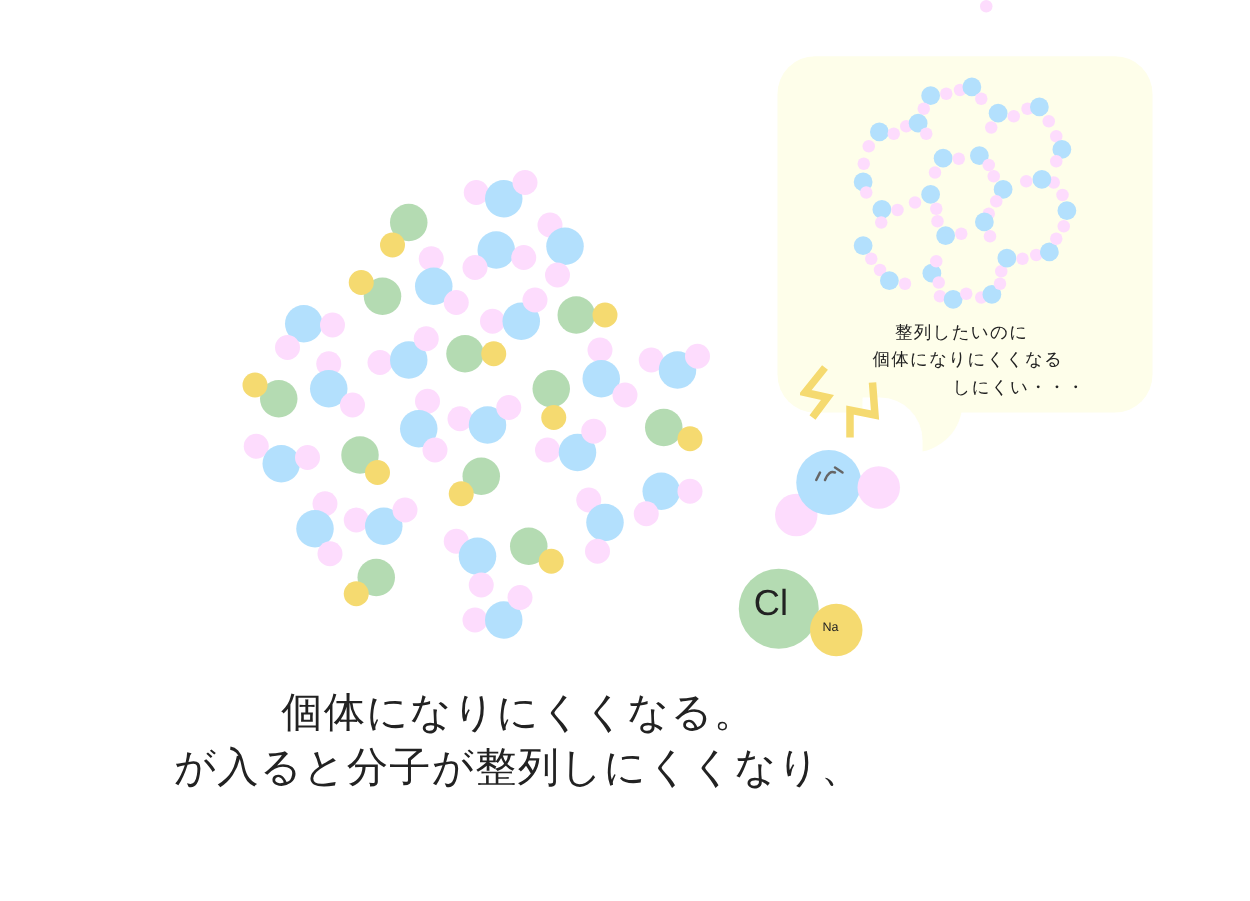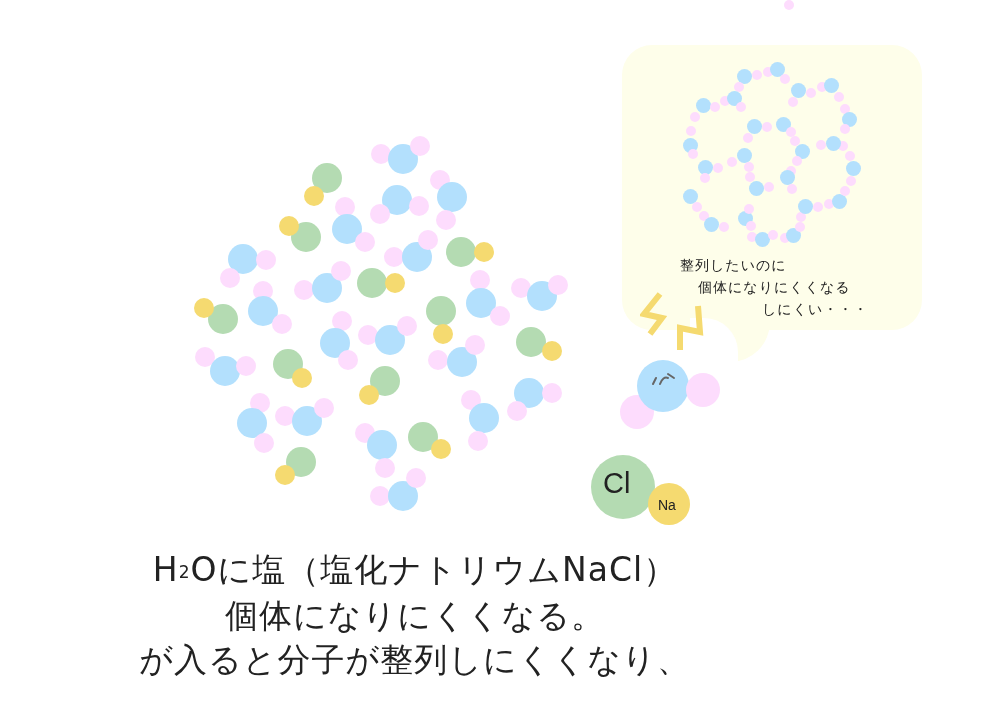--- a/index.html
+++ b/index.html
@@ -208,21 +208,21 @@
   <div class="c O" style="left:832px;top:194px;width:15px;height:15px"></div>
   <div class="c H" style="left:840px;top:186px;width:10px;height:10px"></div>
   <div class="c H" style="left:846px;top:176px;width:10px;height:10px"></div>
   <div class="c O" style="left:846px;top:161px;width:15px;height:15px"></div>
   <div class="c H" style="left:845px;top:151px;width:10px;height:10px"></div>
   <div class="c H" style="left:838px;top:141px;width:10px;height:10px"></div>
   <div class="c O" style="left:826px;top:136px;width:15px;height:15px"></div>
   <div class="c H" style="left:816px;top:140px;width:10px;height:10px"></div>
 </div>
 
-<div class="btext" style="left:680px;top:257px">整列したいのに</div>
+<div class="btext" style="left:716px;top:257px">整列したいのに</div>
 <div class="btext" style="left:698px;top:279px">個体になりにくくなる</div>
 <div class="btext" style="left:762px;top:301px">しにくい・・・</div>
 
 <svg style="position:absolute;left:640px;top:290px" width="80" height="70">
   <polyline points="20,4 4,24 22,28 10,44" fill="none" stroke="#f5da70" stroke-width="6" stroke-linejoin="miter"></polyline>
   <polyline points="58,16 60,42 40,38 40,60" fill="none" stroke="#f5da70" stroke-width="6" stroke-linejoin="miter"></polyline>
 </svg>
 
 <div>
   <div class="c H" style="left:620px;top:395px;width:34px;height:34px"></div>
@@ -231,19 +231,18 @@
   <svg style="position:absolute;left:648px;top:372px" width="30" height="20">
     <line x1="5" y1="12" x2="8" y2="6" stroke="#666" stroke-width="2" stroke-linecap="round"></line>
     <path d="M12,12 Q15,4 20,6" fill="none" stroke="#666" stroke-width="2" stroke-linecap="round"></path>
     <line x1="20" y1="2" x2="26" y2="6" stroke="#666" stroke-width="2" stroke-linecap="round"></line>
   </svg>
 </div>
 
 <div class="c Cl" style="left:591px;top:455px;width:64px;height:64px"></div>
 <div class="label" style="left:603px;top:467px;font-size:29px;font-family:'Liberation Sans',sans-serif">Cl</div>
 <div class="c Na" style="left:648px;top:483px;width:42px;height:42px"></div>
-<div class="label" style="left:658px;top:497px;font-size:14px;font-family:'Liberation Sans',sans-serif">Na</div>
+<div class="label" style="left:658px;top:497px;font-size:10px;font-family:'Liberation Sans',sans-serif">Na</div>
 
 <div id="caption">
-  <div><span>H</span><span class="sub">2</span><span>Oに塩（塩化ナトリウムNaCl）</span></div>
   <div>個体になりにくくなる。</div>
   <div>が入ると分子が整列しにくくなり、</div>
 </div>
 
 </body></html>

